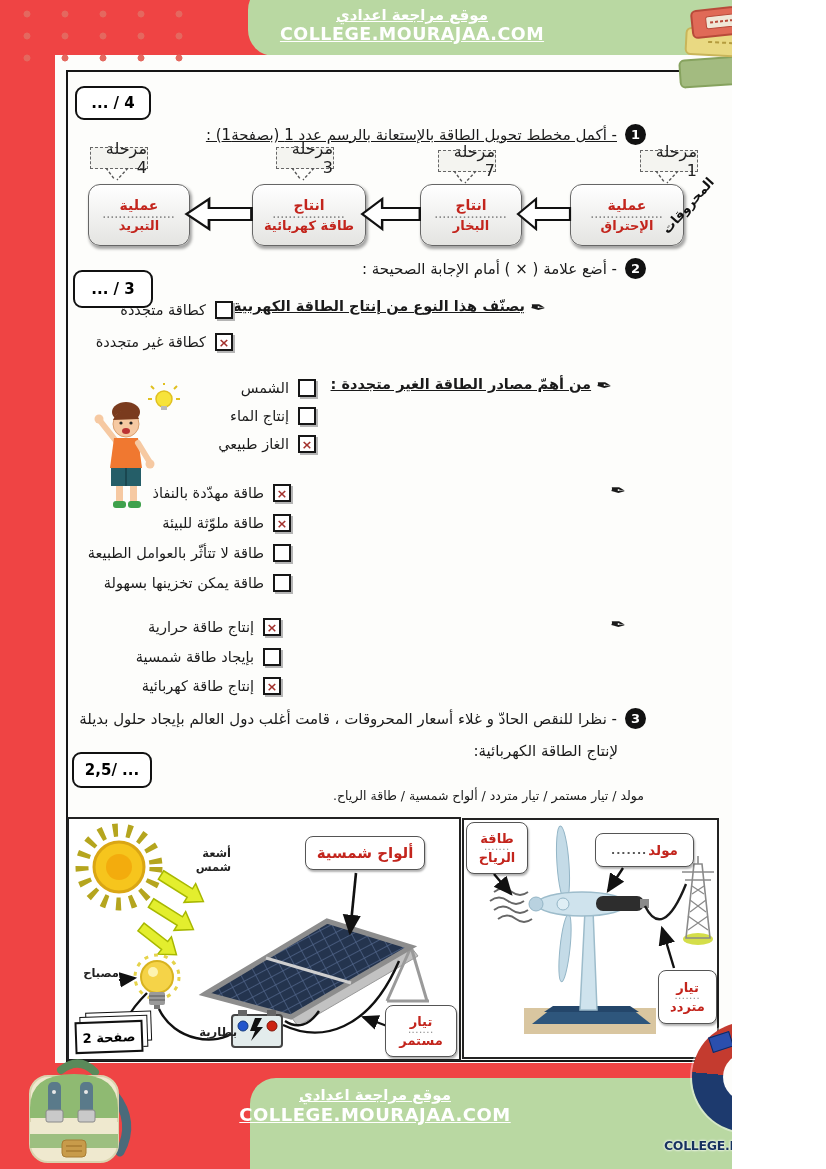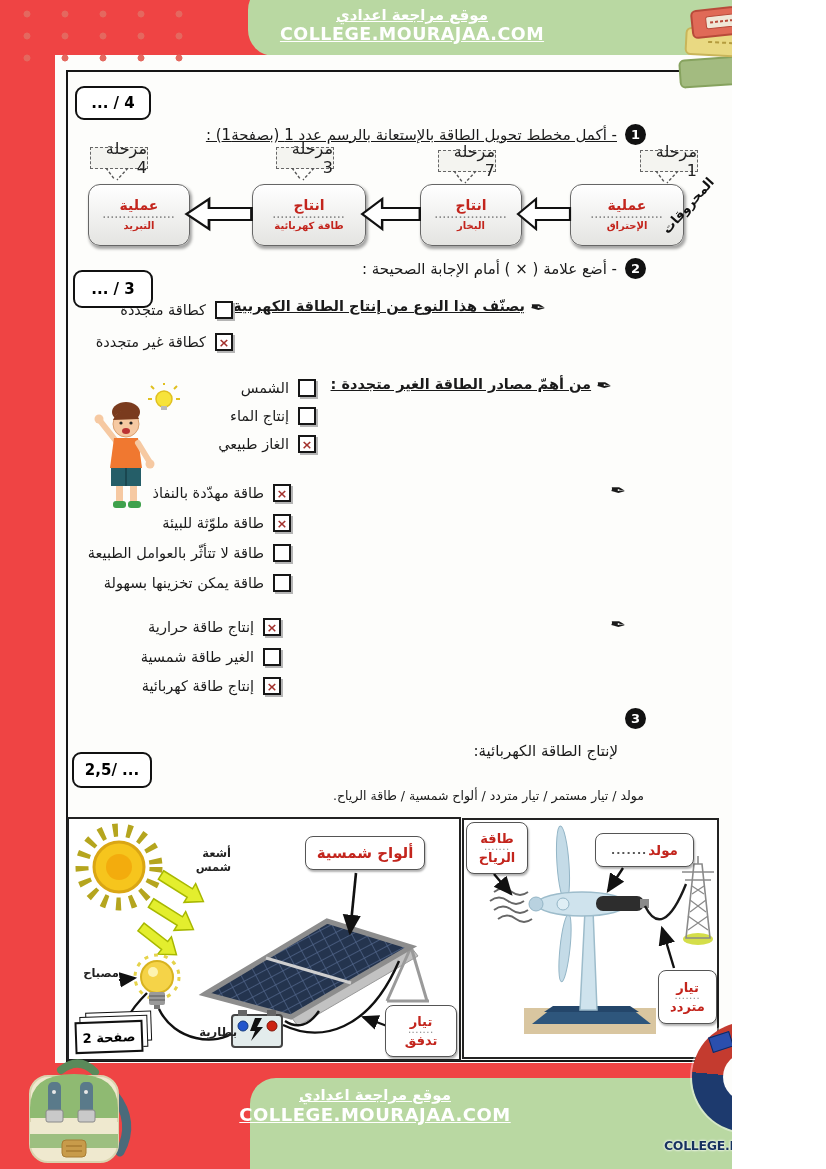--- a/index.html
+++ b/index.html
@@ -35,21 +35,21 @@
   .u{text-decoration:underline}
 
   
   .step{position:absolute;width:56px;height:20px;border:1.3px dashed #666;background:#f4f4f0;font-size:16px;
         display:flex;align-items:center;justify-content:center;color:#222;direction:rtl;z-index:3}
   .vconn{position:absolute;z-index:3}
   .stage{position:absolute;height:60px;background:linear-gradient(#ffffff,#e4e4e1);border:1.5px solid #666;border-radius:12px;
          box-shadow:1.5px 2.5px 3px rgba(0,0,0,.35);display:flex;flex-direction:column;justify-content:center;align-items:center;
          color:#c3251d;font-weight:bold;direction:rtl;z-index:3}
   .sl1{font-size:14px;line-height:15px}
-  .sl2{font-size:10px;line-height:15px}
+  .sl2{font-size:13px;line-height:15px}
   .sdots{font-size:8px;line-height:5px;color:#888;letter-spacing:1px;max-width:92%;overflow:hidden;white-space:nowrap}
   .barrow{position:absolute;z-index:3}
   .fuel{position:absolute;left:648px;top:198px;width:80px;transform:rotate(-48deg);font-size:13px;font-weight:bold;
         color:#111;direction:rtl;z-index:3;text-align:center}
 
   
   .qprompt{position:absolute;display:flex;direction:rtl;gap:5px;align-items:flex-start;font-weight:bold;font-size:14.5px;
            color:#1a1a1a;z-index:3}
   .qtext{text-decoration:underline}
   .pen{font-size:19px;line-height:1;transform:rotate(8deg)}
@@ -281,31 +281,32 @@
   <div class="optrow" style="right:451px;top:618px">
     <span class="cb">
         <span class="mark">×</span>
       </span>
     <span>إنتاج طاقة حرارية</span>
   </div>
   <div class="optrow" style="right:451px;top:648px">
     <span class="cb">
         <span class="mark"></span>
       </span>
-    <span>الغير طاقة شمسية</span>
+    <span>بإيجاد طاقة شمسية</span>
   </div>
   <div class="optrow" style="right:451px;top:677px">
     <span class="cb">
         <span class="mark">×</span>
       </span>
     <span>إنتاج طاقة كهربائية</span>
   </div>
 
   <div class="secline" style="right:86px;top:708px">
     <span class="badge">3</span>
+    <span>- نظرا للنقص الحادّ و غلاء أسعار المحروقات ، قامت أغلب دول العالم بإيجاد حلول بديلة</span>
   </div>
   <div class="secline" style="right:114px;top:742px">
     <span>لإنتاج الطاقة الكهربائية:</span>
   </div>
   <div class="score" style="left:72px;top:752px;width:76px;height:32px">2,5/ ...</div>
   <div class="fillline" style="right:88px;top:788px">
     <span class="wb">مولد / تيار مستمر / تيار متردد / ألواح شمسية / طاقة الرياح.</span>
   </div>
 
   <div class="panel" style="left:67px;top:817px;width:390px;height:240px">
@@ -362,21 +363,21 @@
       <line x1="50" y1="161" x2="66" y2="159" stroke="#111" stroke-width="2.2" marker-end="url(#ah1)"></line>
       <line x1="318" y1="207" x2="294" y2="198" stroke="#111" stroke-width="2.2" marker-end="url(#ah1)"></line>
     </svg>
     <div class="slabel" style="left:100px;top:27px;width:62px">أشعة شمس</div>
     <div class="rlabel" style="left:236px;top:17px;width:118px;height:32px;font-size:15px">
       <span>ألواح شمسية</span>
     </div>
     <div class="rlabel" style="left:316px;top:186px;width:70px;height:50px;font-size:13px">
       <span>تيار</span>
       <span class="rl-dots">.......</span>
-      <span>تدفق</span>
+      <span>مستمر</span>
     </div>
     <div class="slabel" style="left:8px;top:147px;width:42px">مصباح</div>
     <div class="slabel" style="left:124px;top:206px;width:44px">بطارية</div>
     <div class="cards">
         <span>صفحة 2</span>
       </div>
   </div>
 
   <div class="panel" style="left:462px;top:818px;width:253px;height:237px">
     <svg width="253" height="237" viewBox="0 0 253 237" style="position:absolute;left:0;top:0">

